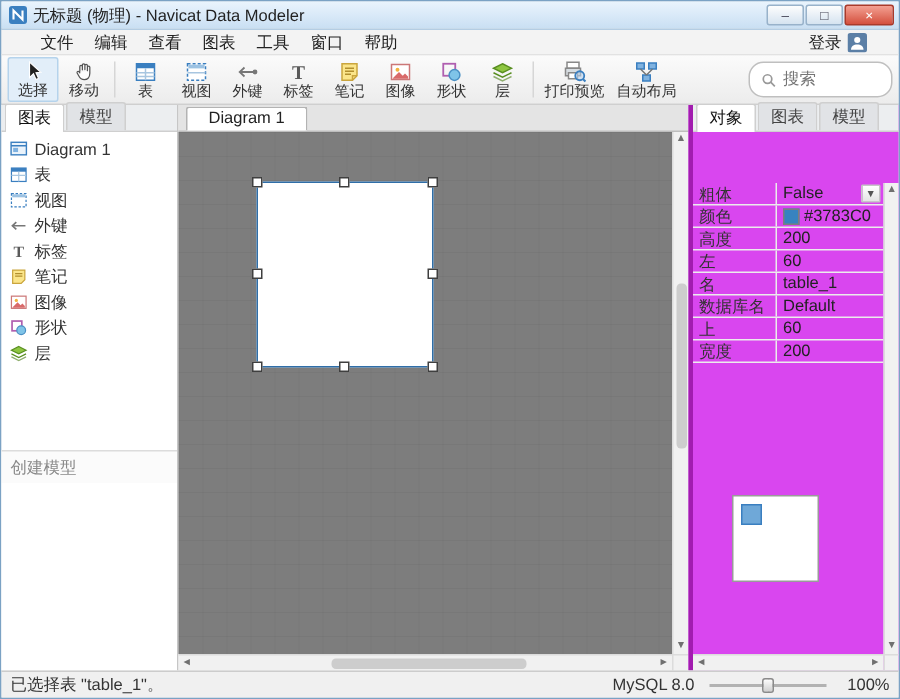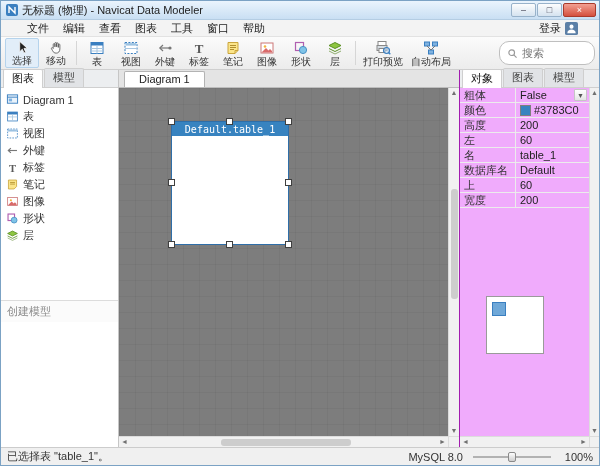--- a/index.html
+++ b/index.html
@@ -72,21 +72,21 @@
   .vscroll { background:#f1f1f1; border-left:1px solid #dcdcdc; display:flex; flex-direction:column; align-items:center; padding:1px 0; }
   .hscroll { background:#f1f1f1; border-top:1px solid #dcdcdc; display:flex; align-items:center; padding:0 2px; }
   .sc-arrow { font-size:7px; line-height:8px; color:#707070; flex:0 0 auto; }
   .v-track { flex:1; width:7px; position:relative; }
   .h-track { flex:1; height:7px; position:relative; }
   .v-thumb { position:absolute; left:0; top:28%; width:7px; height:110px; background:#cdcdcd; border-radius:3px; }
   .h-thumb { position:absolute; top:0; left:30%; width:130px; height:7px; background:#cdcdcd; border-radius:3px; }
   .sc-corner { background:#f1f1f1; border-left:1px solid #dcdcdc; border-top:1px solid #dcdcdc; }
 
   
-  .props { width:140px; flex:0 0 auto; border-left:1px solid #a21caf; display:flex; flex-direction:column; background:#f0abfc; }
+  .props { width:140px; flex:0 0 auto; border-left:3px solid #a21caf; display:flex; flex-direction:column; background:#d946ef;gap:34px; }
   .props-grid { flex:1; display:grid; grid-template-columns:1fr 10px; grid-template-rows:1fr 11px; min-height:0; }
   .props-content { display:flex; flex-direction:column; min-height:0; overflow:hidden; }
   .prop-row { display:flex; height:15px; flex:0 0 auto; border-bottom:1px solid #ececec; align-items:stretch; }
   .prop-key { width:56px; flex:0 0 auto; padding-left:4px; border-right:1px solid #ececec; display:flex; align-items:center; color:#333; white-space:nowrap; overflow:hidden; }
   .prop-val { flex:1; min-width:0; padding:0 2px 0 4px; display:flex; align-items:center; gap:3px; color:#222; white-space:nowrap; overflow:hidden; }
   .dd-btn { margin-left:auto; width:13px; height:12px; flex:0 0 auto; border:1px solid #c6c6c6; border-radius:1px;
             background:linear-gradient(#fff,#e4e4e4); display:flex; align-items:center; justify-content:center;
             font-size:7px; color:#555; }
   .swatch { width:11px; height:11px; flex:0 0 auto; background:#3783C0; border:1px solid #7e7e7e; }
   .props-mid { flex:1; position:relative; }
@@ -328,21 +328,20 @@
       <div class="sidebar-fill"></div>
     </div>
 
     <div class="canvas-area">
       <div class="canvas-tabstrip">
         <span class="canvas-tab">Diagram 1</span>
       </div>
       <div class="canvas-wrap">
         <div class="canvas">
           <div class="table-obj">
-            <div class="hdr">Default.table_1</div>
             <span class="handle h-nw"></span>
             <span class="handle h-n"></span>
             <span class="handle h-ne"></span>
             <span class="handle h-w"></span>
             <span class="handle h-e"></span>
             <span class="handle h-sw"></span>
             <span class="handle h-s"></span>
             <span class="handle h-se"></span>
           </div>
         </div>

